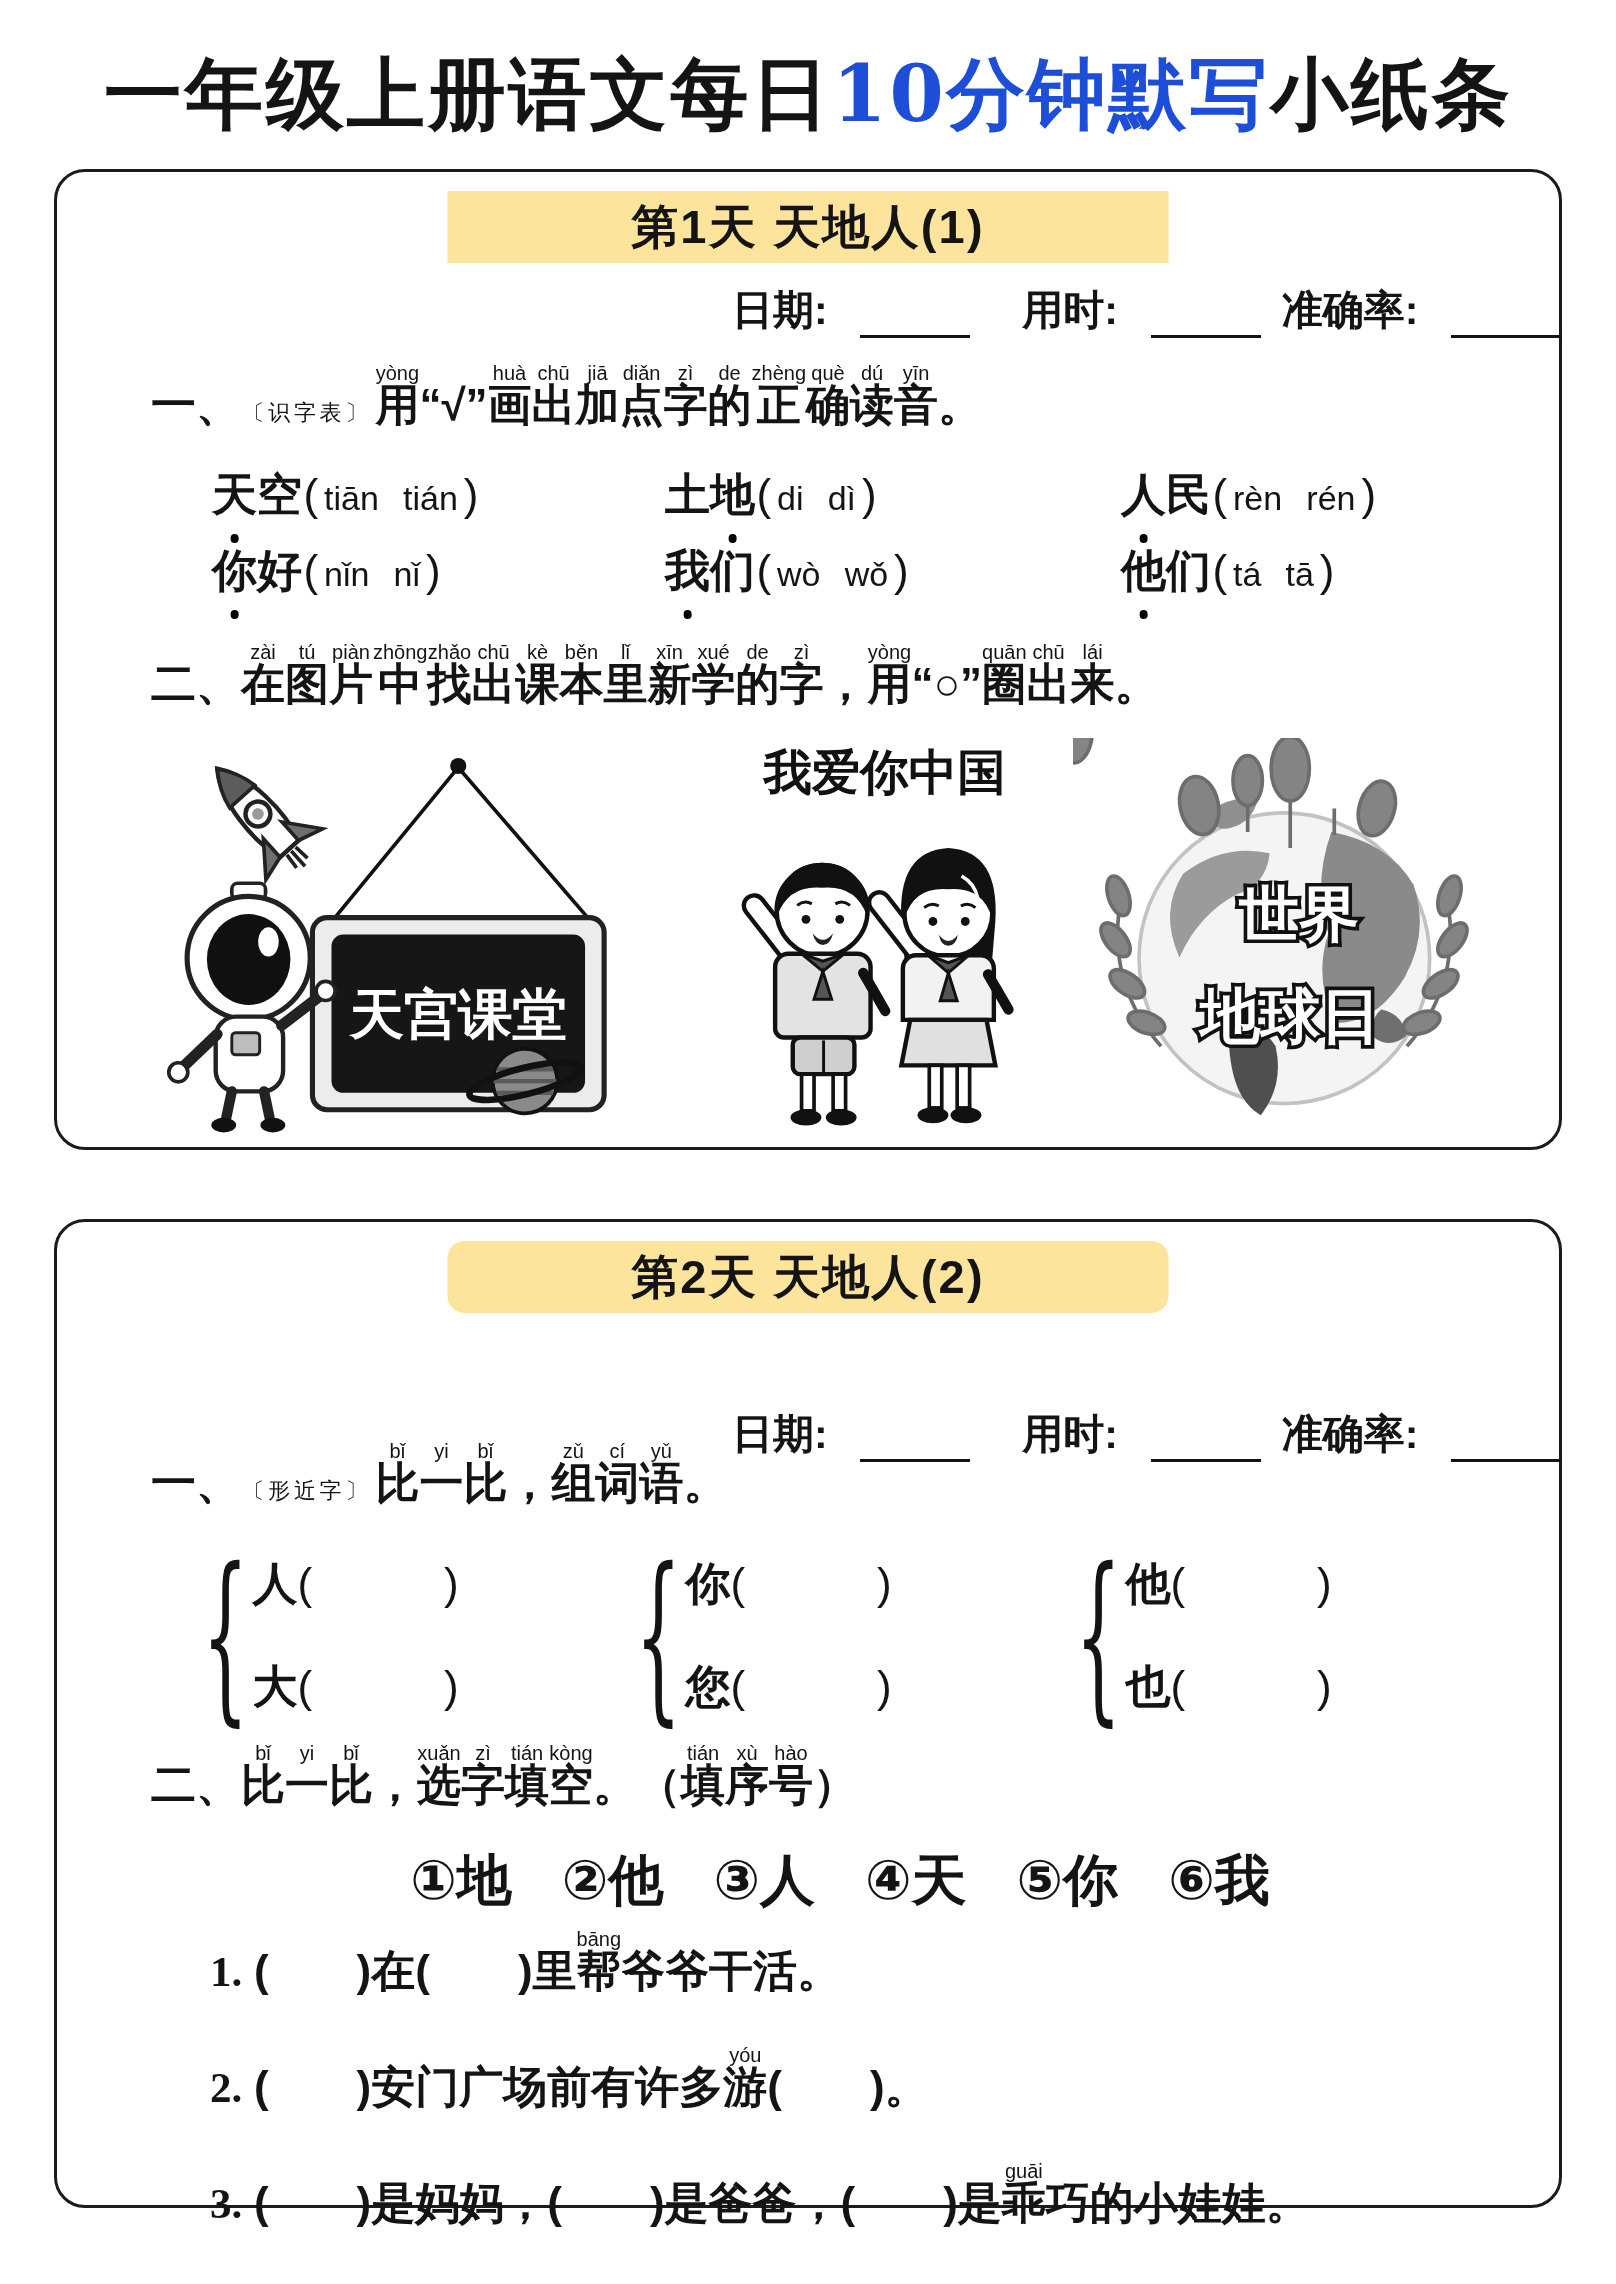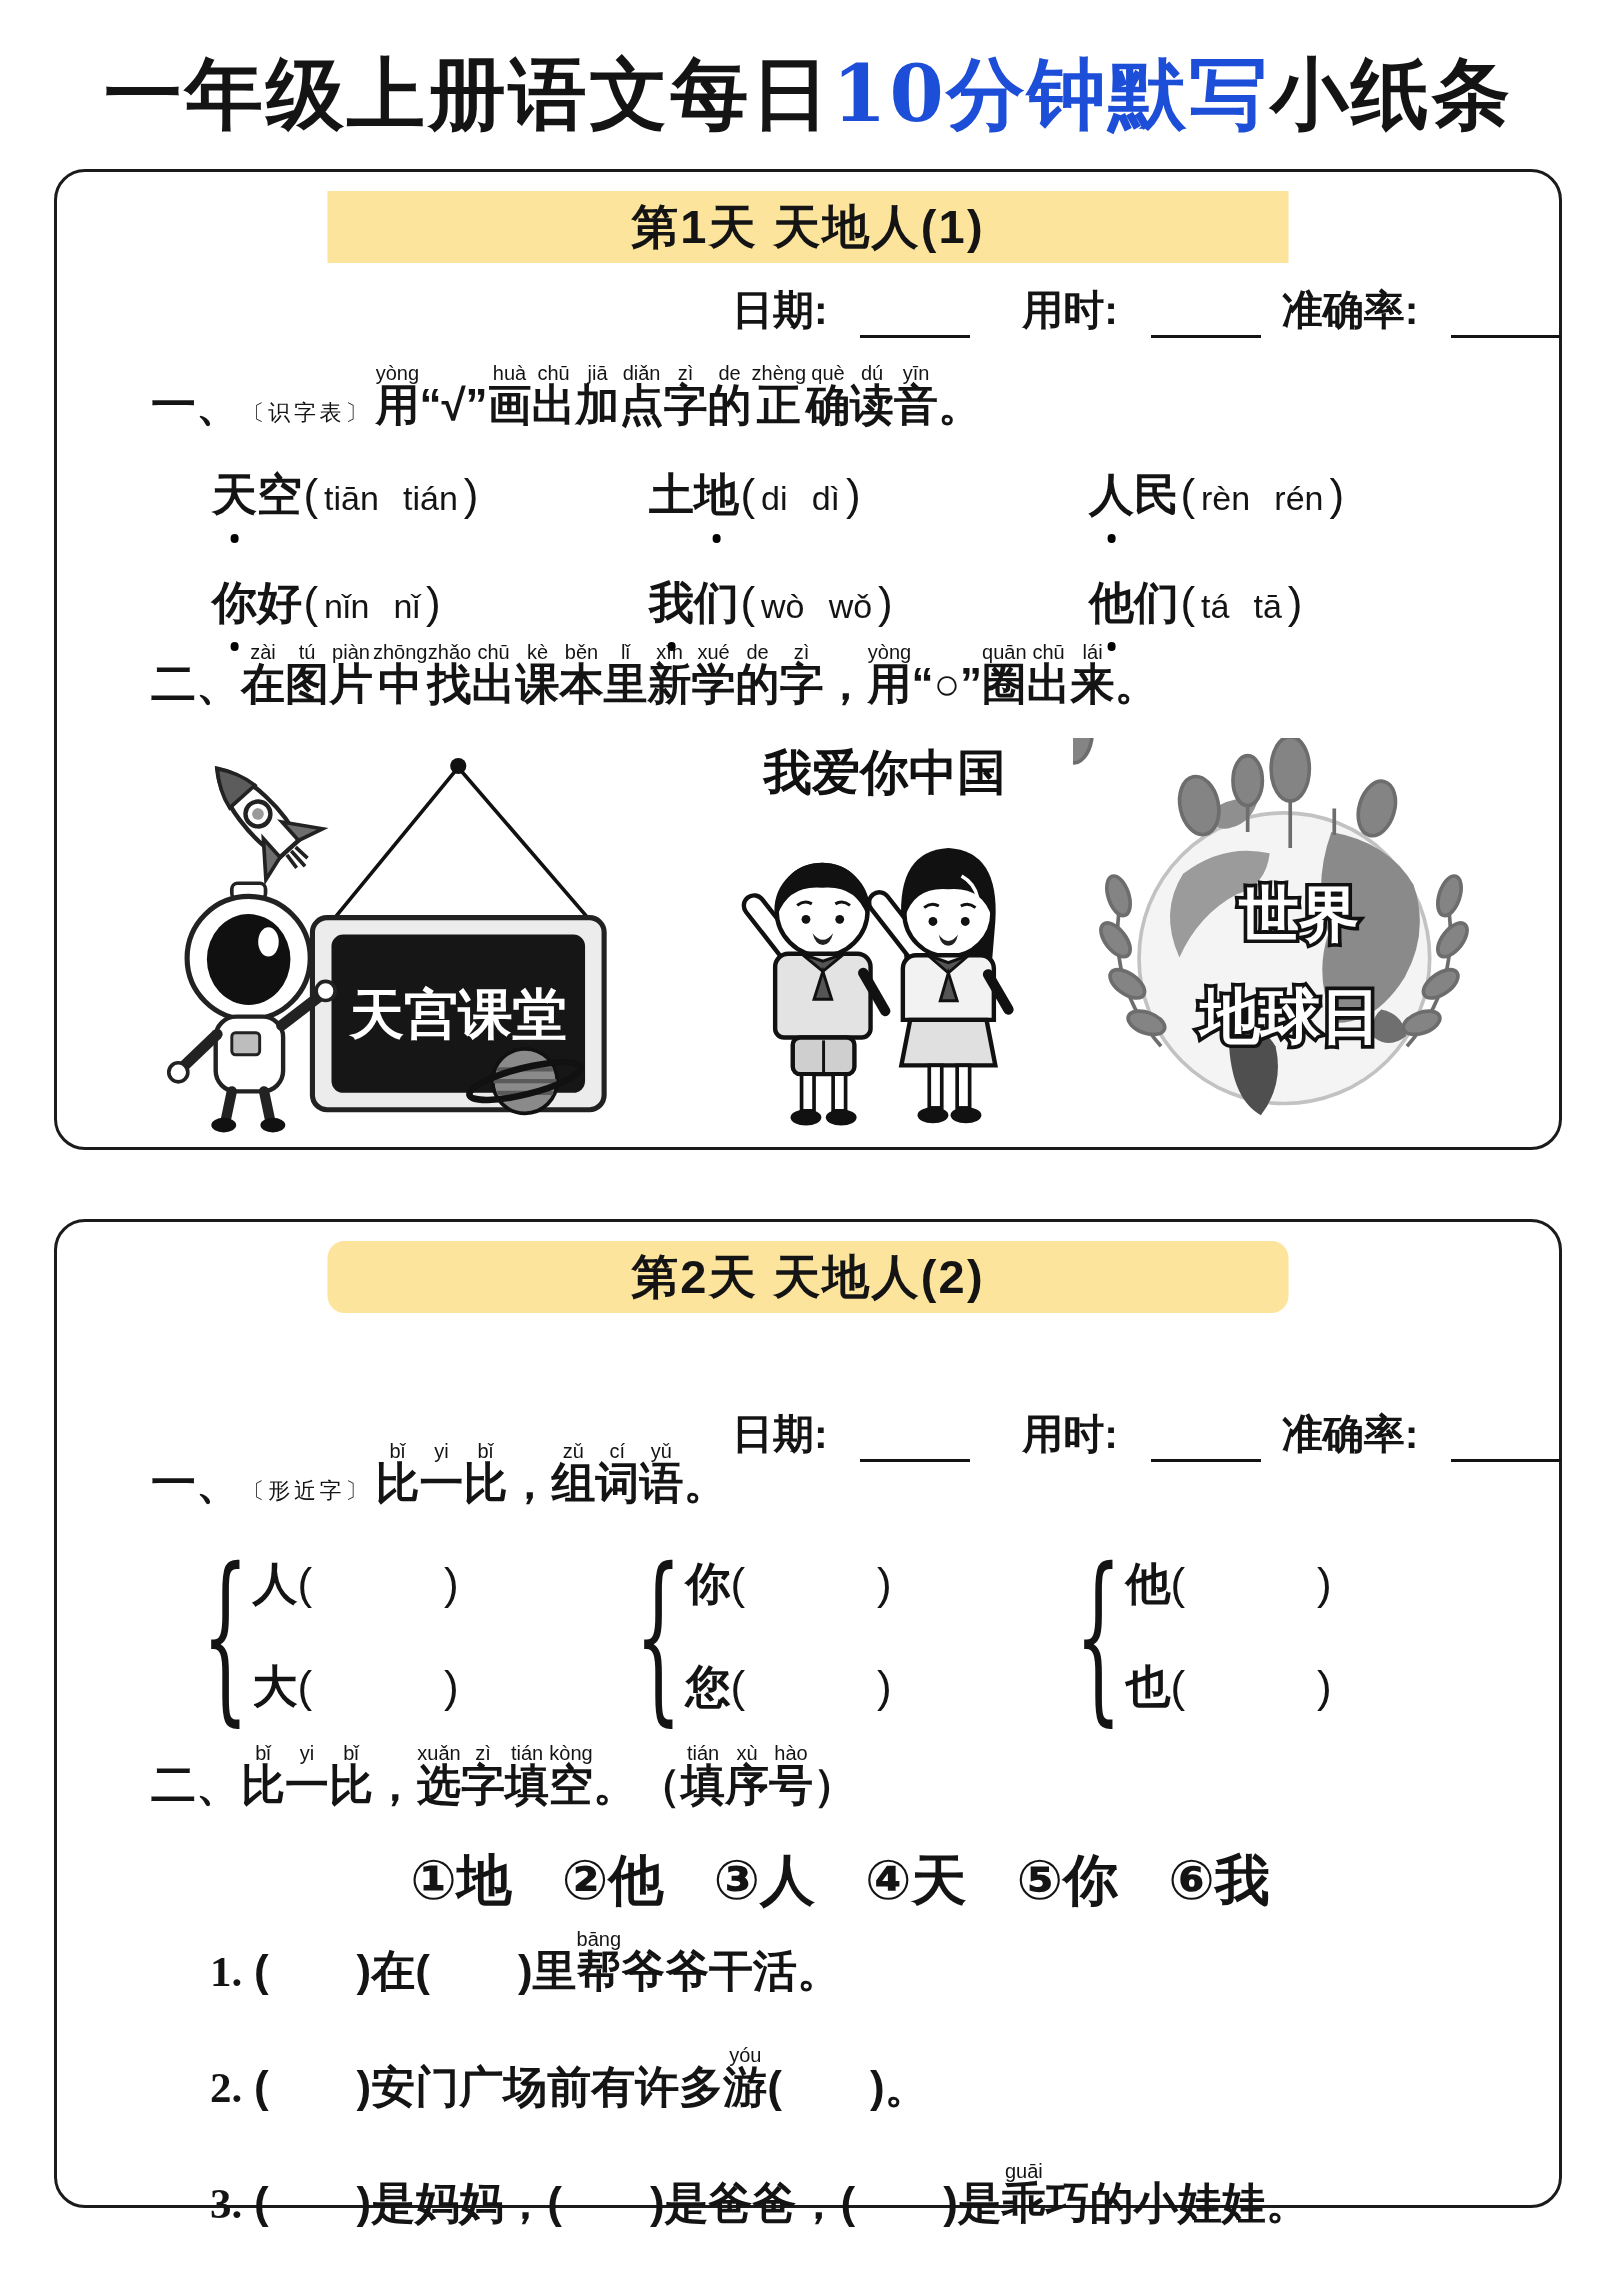--- a/index.html
+++ b/index.html
@@ -16,21 +16,21 @@
   }
   
   .card{
     position:absolute;left:54px;width:1508px;background:#fff;
     border:3.7px solid #1b1b1b;border-radius:31px;box-sizing:border-box;
   }
   #card1{top:169px;height:981px;}
   #card2{top:1219px;height:989px;}
   .band{
     position:absolute;top:19px;left:50%;transform:translateX(-50%);
-    width:961px;height:72px;display:flex;align-items:center;justify-content:center;
+    width:721px;height:72px;display:flex;align-items:center;justify-content:center;
     font-size:47px;font-weight:900;letter-spacing:2.2px;
   }
   
   .dateline{
     position:absolute;display:flex;align-items:flex-end;
     font-size:41px;font-weight:700;white-space:nowrap;gap:21px;
   }
   #card1 .dateline{top:111px;left:675px;}
   #card2 .dateline{top:185px;left:675px;}
   .dblank{display:inline-block;width:110px;height:40px;border-bottom:3.7px solid #141414;margin-left:11.7px;}
@@ -43,21 +43,21 @@
   ruby{ruby-align:center;}
   rt{font-size:20px;font-weight:400;letter-spacing:0;}
   #card1 .q1{top:192px;}
   #card1 .q2{top:471px;}
   #card2 .q1{top:220px;}
   #card2 .q2{top:522px;}
   
   .words{
     position:absolute;top:293px;left:155px;width:1291px;
     display:grid;grid-template-columns:437px 440px auto;row-gap:48px;
-    font-size:45px;font-weight:700;
+    font-size:45px;font-weight:700;gap:16px;
   }
   .word{white-space:nowrap;}
   .dotchar{position:relative;display:inline-block;}
   .dotchar::after{
     content:"";position:absolute;left:50%;bottom:-17.6px;transform:translateX(-50%);
     width:8.8px;height:8.8px;border-radius:50%;background:#000;
   }
   .wparen{font-weight:400;font-size:44px;padding:0 1.5px;}
   .wpy{font-size:34px;font-weight:400;word-spacing:14.7px;padding:0 4.4px;}
   

